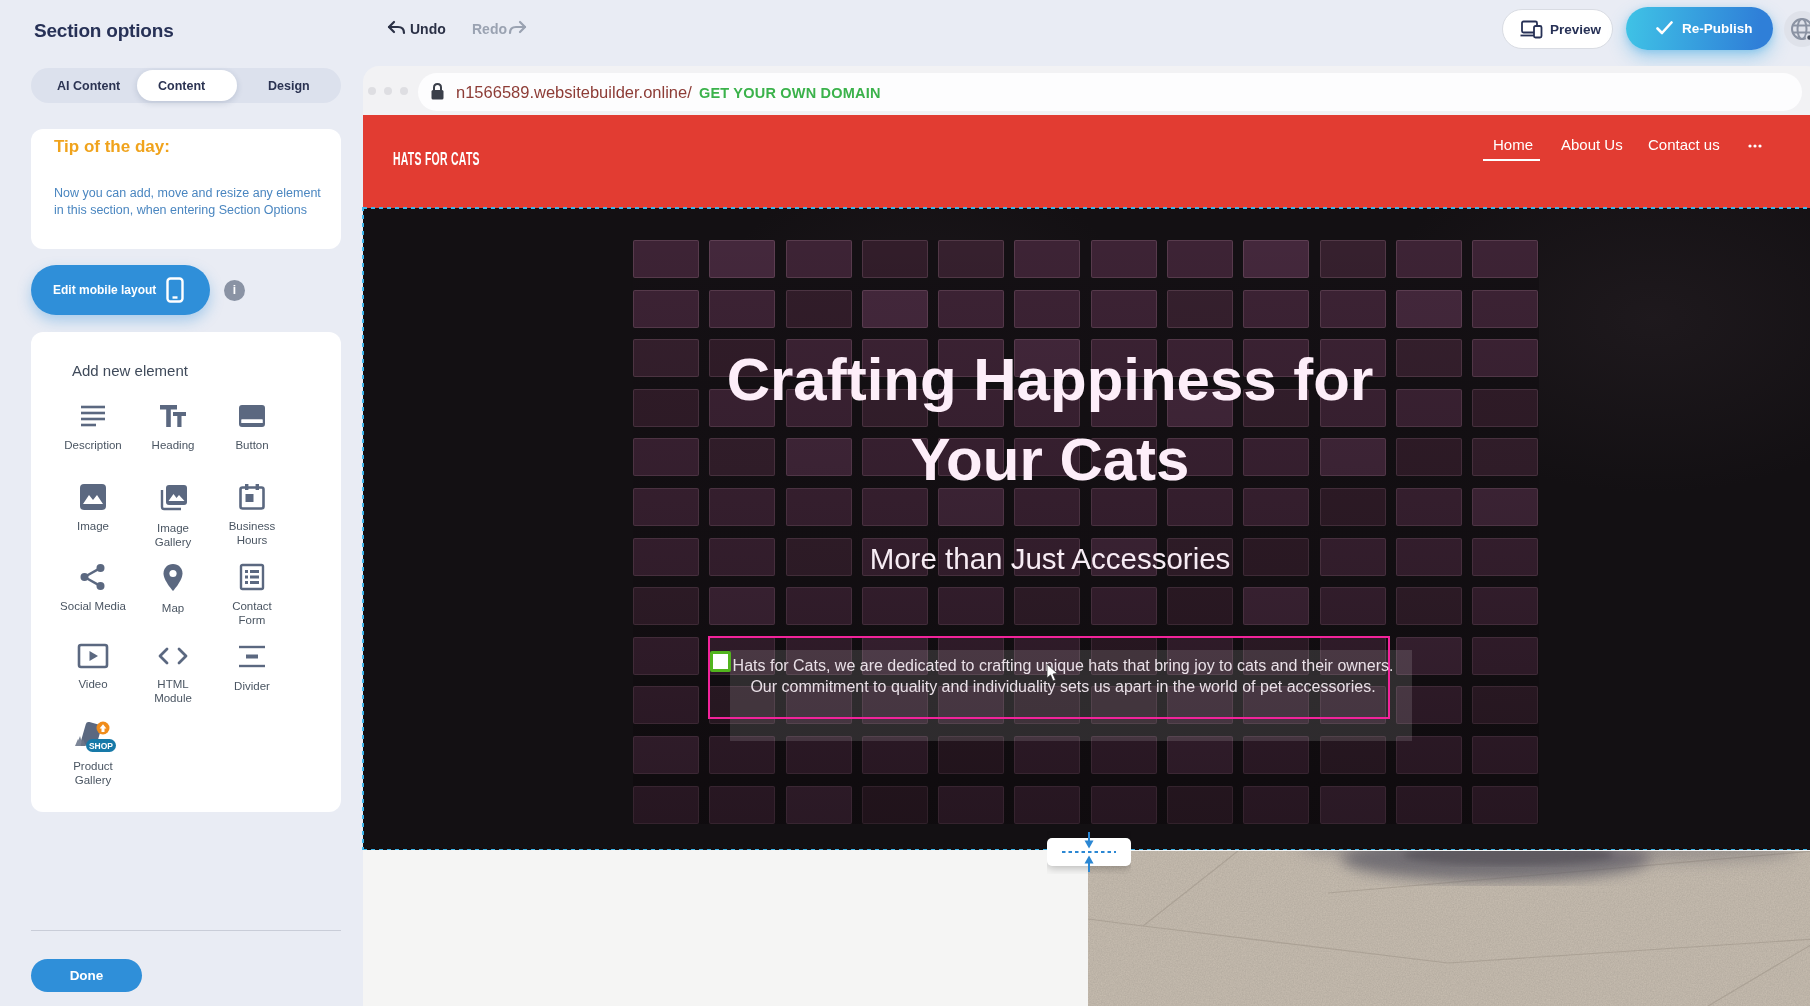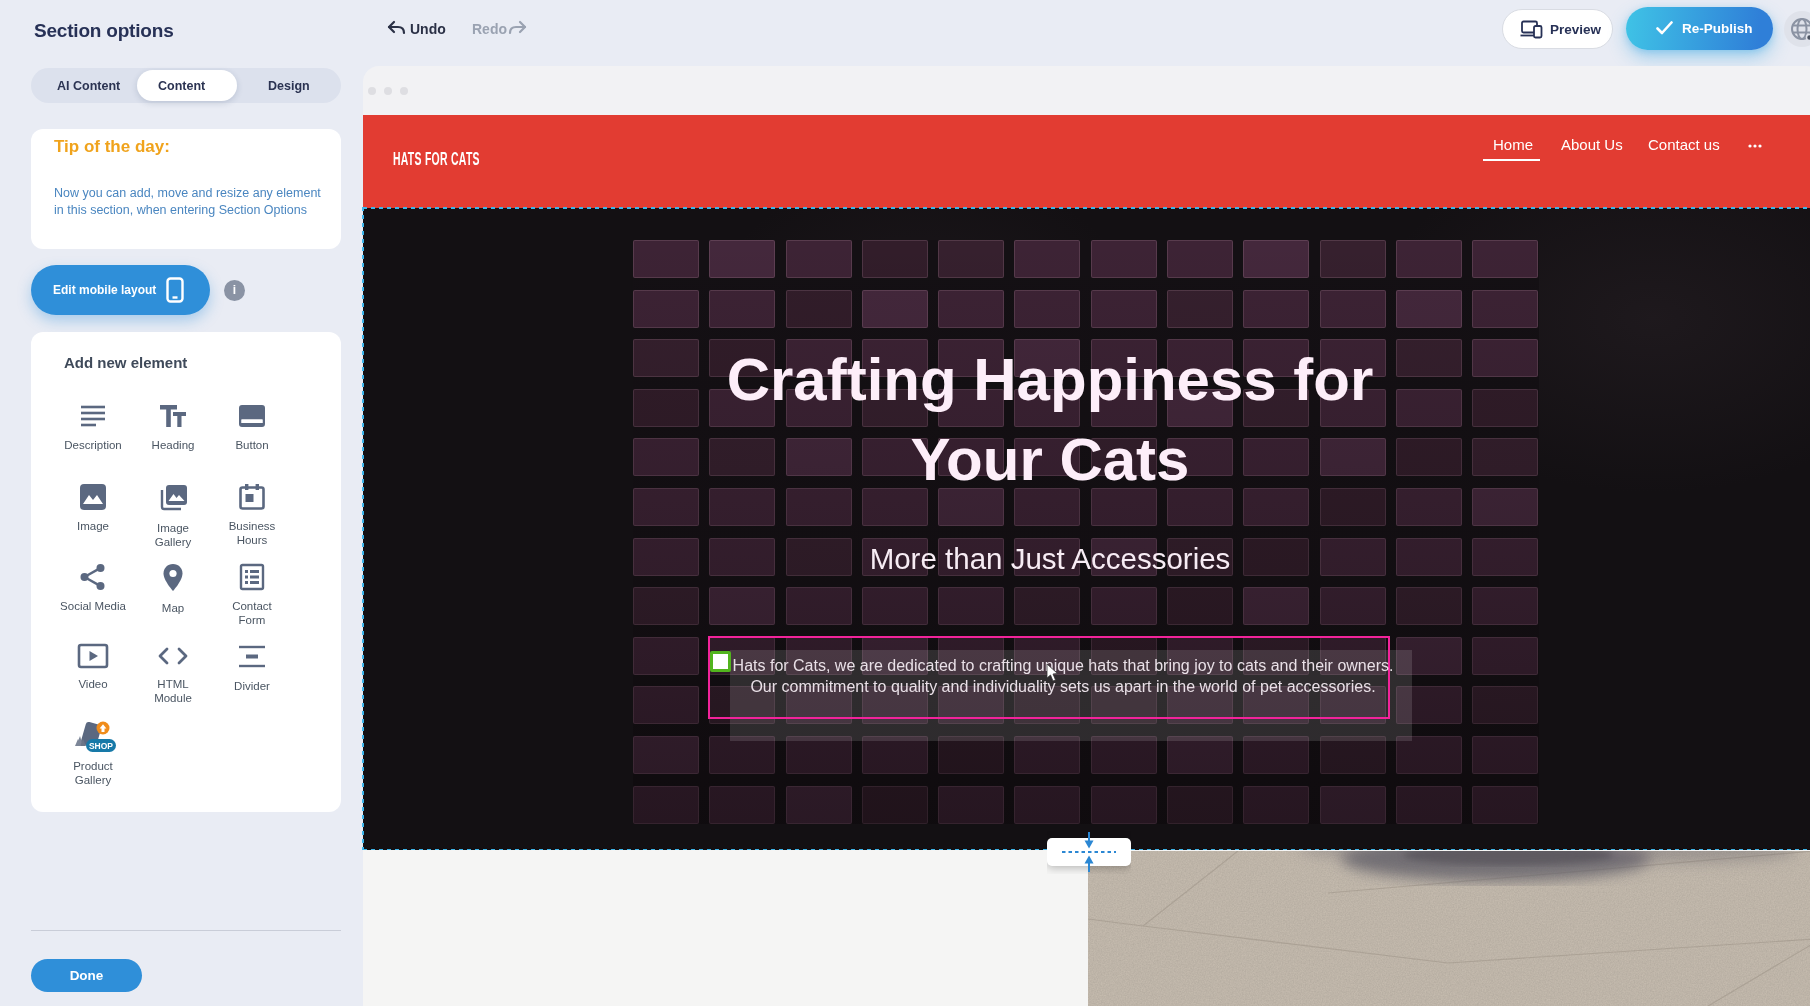--- a/index.html
+++ b/index.html
@@ -21,21 +21,21 @@
   .tabs{left:15px;top:68px;width:310px;height:35px;background:#dce1ed;border-radius:17.5px;text-align:center;}
   .tabs .t{position:absolute;top:11px;font-size:12.5px;font-weight:bold;color:#2b3352;}
   .pill-el{position:absolute;left:106px;top:2px;width:100px;height:31px;background:#fff;border-radius:16px;box-shadow:0 2px 6px rgba(40,60,100,.18);}
   .tipcard{left:15px;top:129px;width:310px;height:120px;background:#fff;border-radius:12px;}
   .tipcard h3{position:absolute;left:23px;top:8px;margin:0;font-size:17px;color:#f0a31c;}
   .tipcard p{position:absolute;left:23px;top:56px;margin:0;font-size:12.5px;line-height:16.5px;color:#4a86c0;}
   .editbtn{left:15px;top:265px;width:179px;height:50px;background:#2f8fd9;border-radius:25px;box-shadow:0 6px 14px rgba(47,143,217,.35);}
   .editbtn span{position:absolute;left:22px;top:18px;font-size:12px;font-weight:bold;color:#fff;}
   .infodot{left:208px;top:280px;width:21px;height:21px;border-radius:50%;background:#8a93a4;color:#fff;font-size:12px;font-weight:bold;text-align:center;line-height:21px;}
   .addcard{left:15px;top:332px;width:310px;height:480px;background:#fff;border-radius:12px;}
-  .addcard h4{position:absolute;left:33px;top:22px;margin:0;font-size:15px;font-weight:bold;color:#3f4a5a;}
+  .addcard h4{position:absolute;left:33px;top:22px;margin:8px;font-size:15px;font-weight:normal;color:#3f4a5a;}
   .el{position:absolute;width:80px;text-align:center;}
   .el .lab{margin-top:4px;font-size:11.5px;line-height:14px;color:#4a5562;}
   .sidehr{left:15px;top:930px;width:310px;height:1px;background:#c9cdd8;}
   .donebtn{left:15px;top:959px;width:111px;height:33px;background:#2f8fd9;border-radius:17px;color:#fff;font-size:13.5px;font-weight:bold;text-align:center;line-height:33px;}
   
   .chrome{left:347px;top:66px;width:1459px;height:49px;background:#f2f2f4;border-radius:16px 16px 0 0;}
   .dot{position:absolute;width:8px;height:8px;border-radius:50%;background:#dedee2;top:21px;}
   .urlpill{position:absolute;left:55px;top:7px;width:1384px;height:38px;background:#fdfdfe;border-radius:19px;}
   .urltext{position:absolute;left:38px;top:10px;font-size:16.5px;color:#8d3c36;}
   .greentext{position:absolute;left:281px;top:12px;font-size:14.5px;font-weight:bold;color:#3bb24b;letter-spacing:0.2px;}
@@ -218,20 +218,28 @@
           <text x="31" y="27.5" font-size="8.5" font-weight="bold" fill="#fff" text-anchor="middle" font-family="Liberation Sans">SHOP</text>
         </svg><div class="lab" style="margin-top:0">Product<br>Gallery</div></div>
   </div>
   <div class="abs sidehr"></div>
   <div class="abs donebtn">Done</div>
 
   <div class="abs chrome">
     <div class="dot" style="left:5px"></div>
     <div class="dot" style="left:21px"></div>
     <div class="dot" style="left:37px"></div>
+    <div class="urlpill">
+      <svg style="position:absolute;left:12px;top:9px" width="15" height="19" viewBox="0 0 15 19">
+          <rect x="1.5" y="8" width="12" height="9.5" rx="1.5" fill="#3a3f4a"></rect>
+          <path d="M4 8 V5.5 C4 3.5 5.5 2 7.5 2 C9.5 2 11 3.5 11 5.5 V8" fill="none" stroke="#3a3f4a" stroke-width="2"></path>
+        </svg>
+      <span class="urltext">n1566589.websitebuilder.online/</span>
+      <span class="greentext">GET YOUR OWN DOMAIN</span>
+    </div>
   </div>
 
   <div class="abs redhead">
     <span class="logo">HATS FOR CATS</span>
     <span class="nav" style="left:1130px">Home</span>
     <span class="nav" style="left:1198px">About Us</span>
     <span class="nav" style="left:1285px">Contact us</span>
     <svg style="position:absolute;left:1385px;top:29px" width="14" height="4" viewBox="0 0 14 4">
         <g fill="#fff">
           <circle cx="2" cy="2" r="1.6"></circle>

